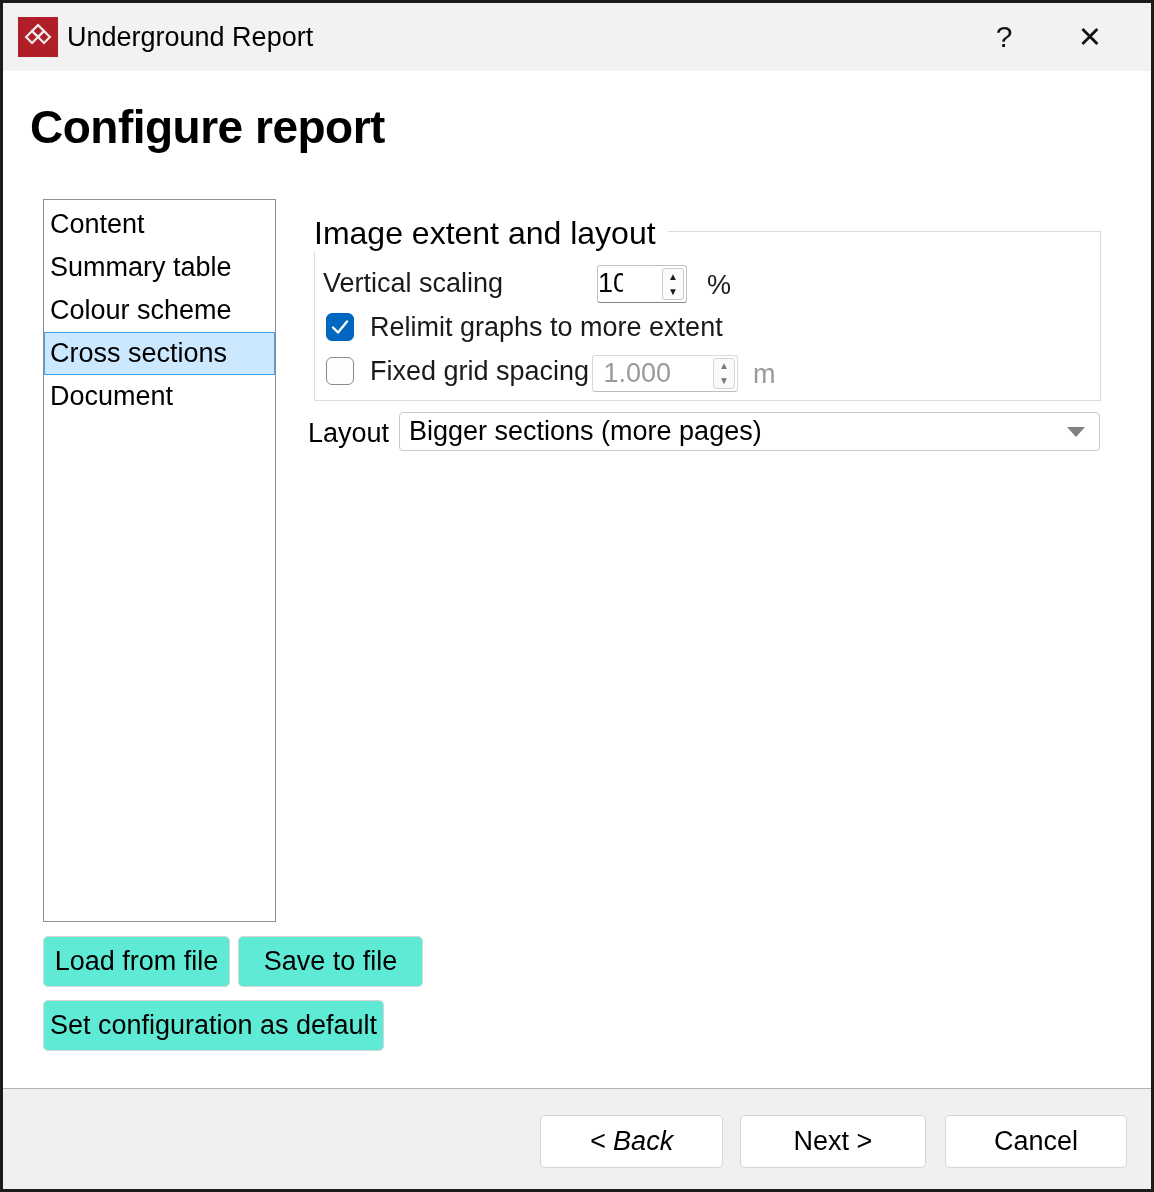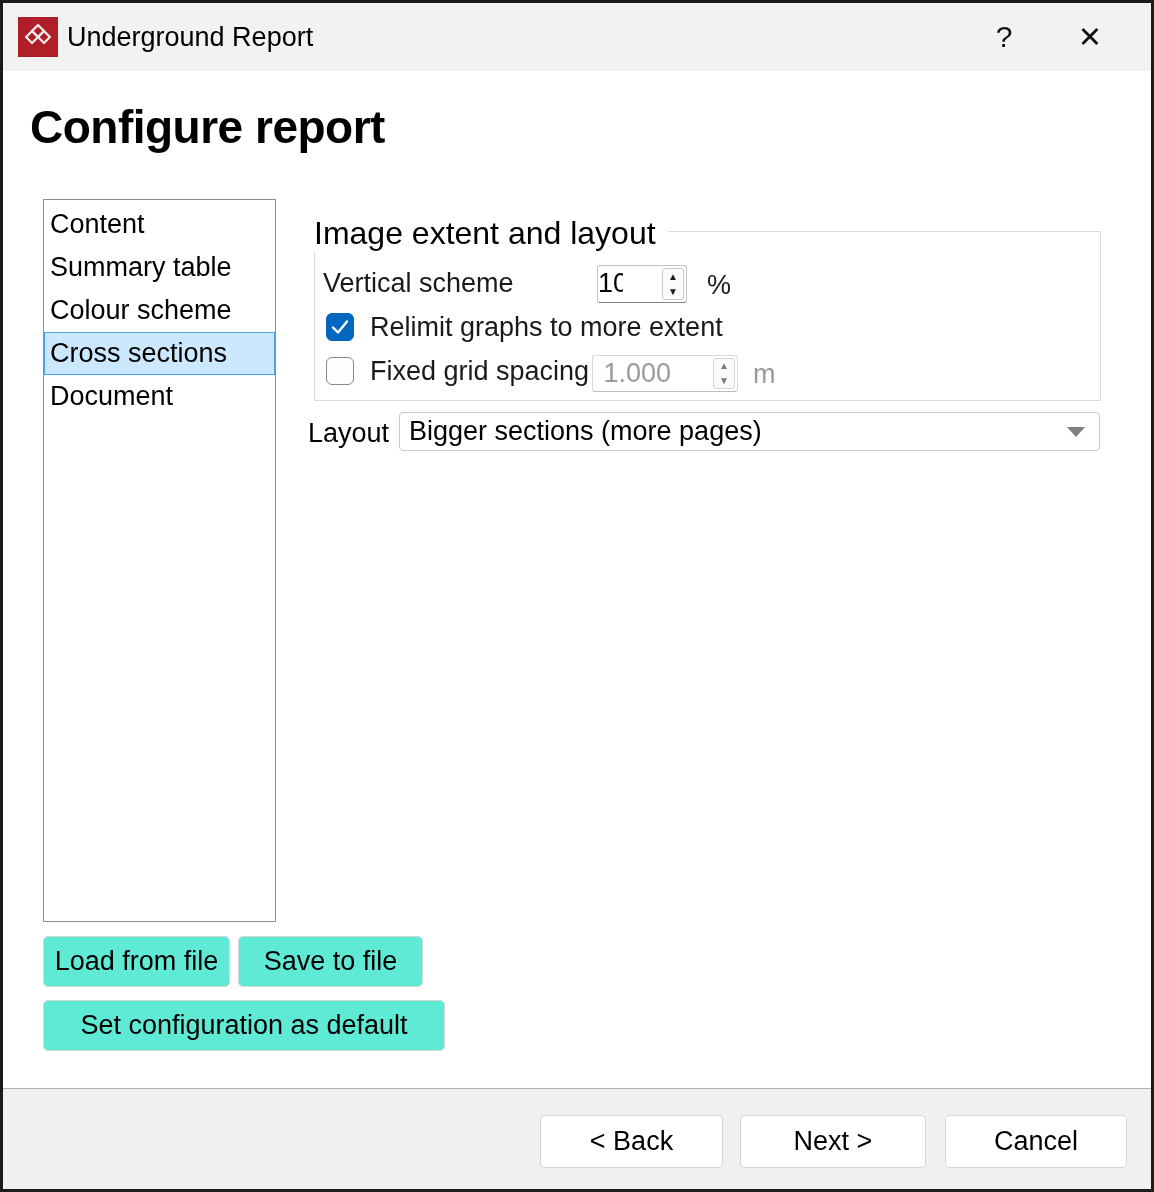--- a/index.html
+++ b/index.html
@@ -163,29 +163,29 @@
     position: absolute;
     background: #5eead4;
     border: 1px solid #d5d5d5; border-radius: 5px;
     font-size: 27px; color: #000;
     font-family: "Liberation Sans", sans-serif;
     display: flex; align-items: center; justify-content: center;
     cursor: default; white-space: nowrap;
   }
   .btn-load { left: 40px;  top: 933px; width: 187px; height: 51px; }
   .btn-save { left: 235px; top: 933px; width: 185px; height: 51px; }
-  .btn-default { left: 40px; top: 997px; width: 402px; height: 51px; text-align: right; }
+  .btn-default { left: 40px; top: 997px; width: 341px; height: 51px; text-align: right; }
 
   
   .footer {
     position: absolute; left: 0; right: 0; bottom: 0; height: 101px;
     background: #f0f0f0;
     border-top: 1px solid #b3b3b3;
   }
-  .btn-back   { left: 537px; top: 1112px; width: 183px; height: 53px; background: #fff; }
+  .btn-back   { left: 537px; top: 1112px; width: 183px; height: 53px; background: #fff; font-style: italic; }
   .btn-next   { left: 737px; top: 1112px; width: 186px; height: 53px; background: #fff; }
   .btn-cancel { left: 942px; top: 1112px; width: 182px; height: 53px; background: #fff; }
 </style>
 </head>
 <body>
 
 <div class="window">
 
   <div class="titlebar">
     <div class="app-icon">
@@ -208,21 +208,21 @@
     <div class="list-item">Content</div>
     <div class="list-item">Summary table</div>
     <div class="list-item">Colour scheme</div>
     <div class="list-item selected">Cross sections</div>
     <div class="list-item">Document</div>
   </div>
 
   <div class="groupbox">
     <div class="groupbox-legend">Image extent and layout</div>
 
-    <div class="row-label vs-label">Vertical scheme</div>
+    <div class="row-label vs-label">Vertical scaling</div>
     <div class="spinbox vscale">
       <div class="spin-value">100</div>
       <div class="spin-buttons">
         <div class="spin-up">▲</div>
         <div class="spin-down">▼</div>
       </div>
     </div>
     <div class="vs-unit">%</div>
 
     <div class="checkbox cb-relimit checked">

